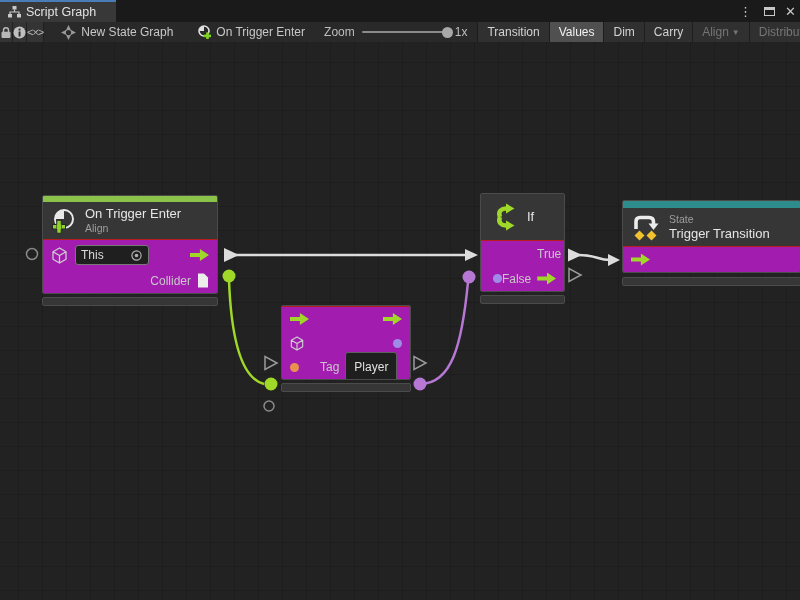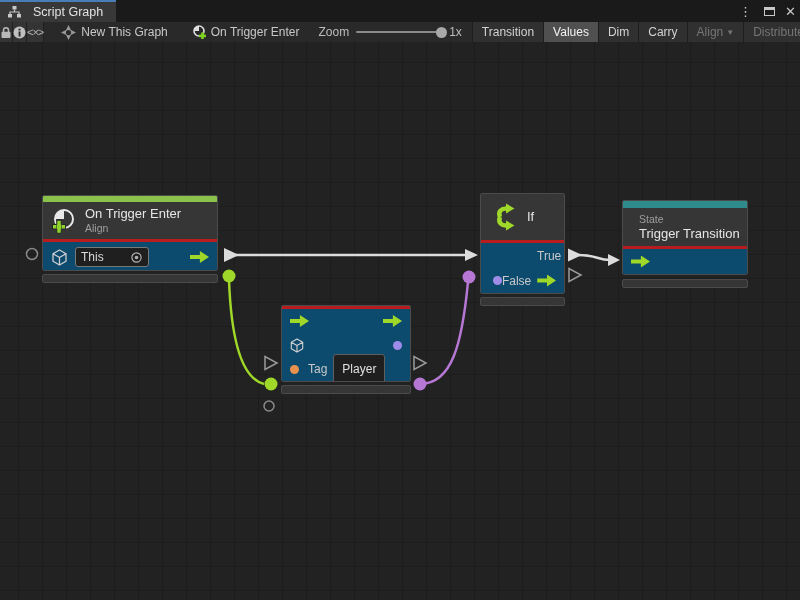--- a/index.html
+++ b/index.html
@@ -3,21 +3,21 @@
 <meta charset="utf-8">
 <style>
   * { margin:0; padding:0; box-sizing:border-box; }
   html,body { width:800px; height:600px; overflow:hidden; background:#191919;
     font-family:"Liberation Sans","DejaVu Sans",sans-serif; }
   #app { position:relative; width:800px; height:600px; background:#191919; }
 
   
   .tabbar { position:absolute; left:0; top:0; width:800px; height:22px; background:#1a1a1a; }
   .tab { position:absolute; left:0; top:0; height:22px; width:116px; background:#383838;
-    border-top:2px solid #4a7cb5; display:flex; align-items:center; gap:12px; padding:0 8px; }
+    border-top:2px solid #4a7cb5; display:flex; align-items:center; gap:5px; padding:0 8px; }
   .tab-title { color:#e2e2e2; font-size:12.5px; white-space:nowrap; }
   .winctrls { position:absolute; right:4px; top:0; height:22px; display:flex; align-items:center; gap:10px; }
   .kebab { color:#c8c8c8; font-size:13px; line-height:1; padding:0 2px; }
   .maxbox { width:11px; height:9px; border:1.5px solid #c8c8c8; border-top:3px solid #c8c8c8; }
   .closex { color:#c8c8c8; font-size:13px; line-height:1; }
 
   
   .toolbar { position:absolute; left:0; top:22px; width:800px; height:21px; background:#292929;
     display:flex; align-items:stretch; border-bottom:1px solid #191919; }
   .tb-iconbtn { width:26px; background:#343434; border-right:1px solid #202020;
@@ -49,21 +49,21 @@
   .wires { position:absolute; left:0; top:0; width:800px; height:558px; }
 
   
   .node { position:absolute; }
   .node-main { border:1px solid #4b4b4b; border-radius:2px; overflow:hidden; background:#2a2a2a; }
   .accent { height:6px; }
   .n-header { background:#363636; display:flex; align-items:center; gap:8px; padding:4px 10px 4px 8px; }
   .n-titles { display:flex; flex-direction:column; justify-content:center; }
   .n-title { color:#e6e6e6; font-size:13px; line-height:16px; white-space:nowrap; }
   .n-sub { color:#9e9e9e; font-size:10.5px; line-height:13px; white-space:nowrap; }
-  .n-body { background:#0c4a6e; border-top:3px solid #b91c1c; }
+  .n-body { background:#a21caf; border-top:1px solid #b91c1c; }
   .n-row { display:flex; align-items:center; padding:0 8px; }
   .node-footer { margin-top:3px; height:9px; background:#363636; border:1px solid #4b4b4b; border-radius:2px; }
 
   .flow-arrow { display:inline-block; width:19px; height:12px; background:#9fd828;
     clip-path:polygon(0 34%,52% 34%,52% 0,100% 50%,52% 100%,52% 66%,0 66%); }
   .port-dot { display:inline-block; width:9px; height:9px; border-radius:50%; }
   .dot-purple { background:#9f8be8; }
   .dot-orange { background:#e8924e; }
   .p-label { color:#c8c8c8; font-size:12px; white-space:nowrap; }
 
@@ -111,21 +111,21 @@
         <rect x="5.6" y="5.5" width="1.9" height="5" fill="#2a2a2a"></rect>
       </svg>
     </div>
     <div class="tb-iconbtn wide">
       <span class="codeglyph">&lt;×&gt;</span>
     </div>
     <div class="tb-textbtn" style="margin-left:8px">
       <svg width="15" height="15" viewBox="0 0 16 16">
         <path fill-rule="evenodd" fill="#9a9a9a" d="M8,0 L10.6,5.4 L16,8 L10.6,10.6 L8,16 L5.4,10.6 L0,8 L5.4,5.4 Z M8,5.2 A2.8,2.8 0 1 0 8,10.8 A2.8,2.8 0 1 0 8,5.2 Z"></path>
       </svg>
-      <span>New This Graph</span>
+      <span>New State Graph</span>
     </div>
     <div class="tb-textbtn" style="margin-left:6px">
       <svg width="14" height="14" viewBox="0 0 14 14">
         <circle cx="7" cy="6" r="5" stroke="#e0e0e0" stroke-width="1.6" fill="none"></circle>
         <path d="M7,6 L7,1 A5,5 0 0 0 2,6 Z" fill="#e0e0e0"></path>
         <rect x="7" y="9.6" width="7" height="2.6" fill="#7ed321"></rect>
         <rect x="9.2" y="7.4" width="2.6" height="7" fill="#7ed321"></rect>
       </svg>
       <span>On Trigger Enter</span>
     </div>
@@ -210,41 +210,47 @@
             </svg>
             <span class="this-field">
               <span class="p-label">This</span>
               <svg width="13" height="13" viewBox="0 0 13 13">
                 <circle cx="6.5" cy="6.5" r="4.6" stroke="#b0b0b0" stroke-width="1.2" fill="none"></circle>
                 <circle cx="6.5" cy="6.5" r="1.8" fill="#b0b0b0"></circle>
               </svg>
             </span>
             <span class="flow-arrow ml-auto"></span>
           </div>
+          <div class="n-row" style="height:25px; justify-content:flex-end; gap:6px;">
+            <span class="p-label">Collider</span>
+            <svg width="12" height="15" viewBox="0 0 12 15">
+              <path d="M1,0.5 H7 L11,4.5 V14.5 H1 Z" fill="#ececec"></path>
+            </svg>
+          </div>
         </div>
       </div>
       <div class="node-footer"></div>
     </div>
 
     <div class="node" style="left:281px; top:263px; width:130px;">
       <div class="node-main">
         <div class="n-body">
           <div class="n-row" style="height:24px; justify-content:space-between;">
             <span class="flow-arrow"></span>
             <span class="flow-arrow"></span>
           </div>
           <div class="n-row" style="height:24px; justify-content:space-between;">
             <svg width="14" height="15" viewBox="0 0 16 17">
               <path d="M8,1 L14.5,4.75 V12.25 L8,16 L1.5,12.25 V4.75 Z M1.5,4.75 L8,8.5 L14.5,4.75 M8,8.5 V16" stroke="#cfcfcf" stroke-width="1.3" fill="none" stroke-linejoin="round"></path>
             </svg>
             <span class="port-dot dot-purple"></span>
           </div>
           <div class="n-row" style="height:24px;">
             <span class="port-dot dot-orange"></span>
-            <span class="p-label" style="margin-left:9px;">Tag</span>
+            <span class="p-label" style="margin-left:21px;">Tag</span>
             <span class="value-box">
               <span>Player</span>
             </span>
           </div>
         </div>
       </div>
       <div class="node-footer"></div>
     </div>
 
     <div class="node" style="left:480px; top:151px; width:85px;">
@@ -267,21 +273,21 @@
           <div class="n-row" style="height:25px;">
             <span class="port-dot dot-purple" style="margin-left:4px;"></span>
             <span class="p-label ml-auto" style="margin-right:6px;">False</span>
             <span class="flow-arrow"></span>
           </div>
         </div>
       </div>
       <div class="node-footer"></div>
     </div>
 
-    <div class="node" style="left:622px; top:158px; width:126px;">
+    <div class="node" style="left:622px; top:158px; width:179px;">
       <div class="node-main">
         <div class="accent" style="background:#2e8c8d; height:7px;"></div>
         <div class="n-header">
           <svg width="30" height="30" viewBox="0 0 30 30">
             <path d="M5,17 V9.5 Q5,5.5 9,5.5 H18 Q22.5,5.5 22.5,10 V12" stroke="#ececec" stroke-width="3.6" fill="none"></path>
             <polygon points="17.5,11.5 27.5,11.5 22.5,18" fill="#ececec"></polygon>
             <polygon points="8.5,18.5 13.5,23.5 8.5,28.5 3.5,23.5" fill="#f2c12e"></polygon>
             <polygon points="20.5,18.5 25.5,23.5 20.5,28.5 15.5,23.5" fill="#f2c12e"></polygon>
           </svg>
           <div class="n-titles">

